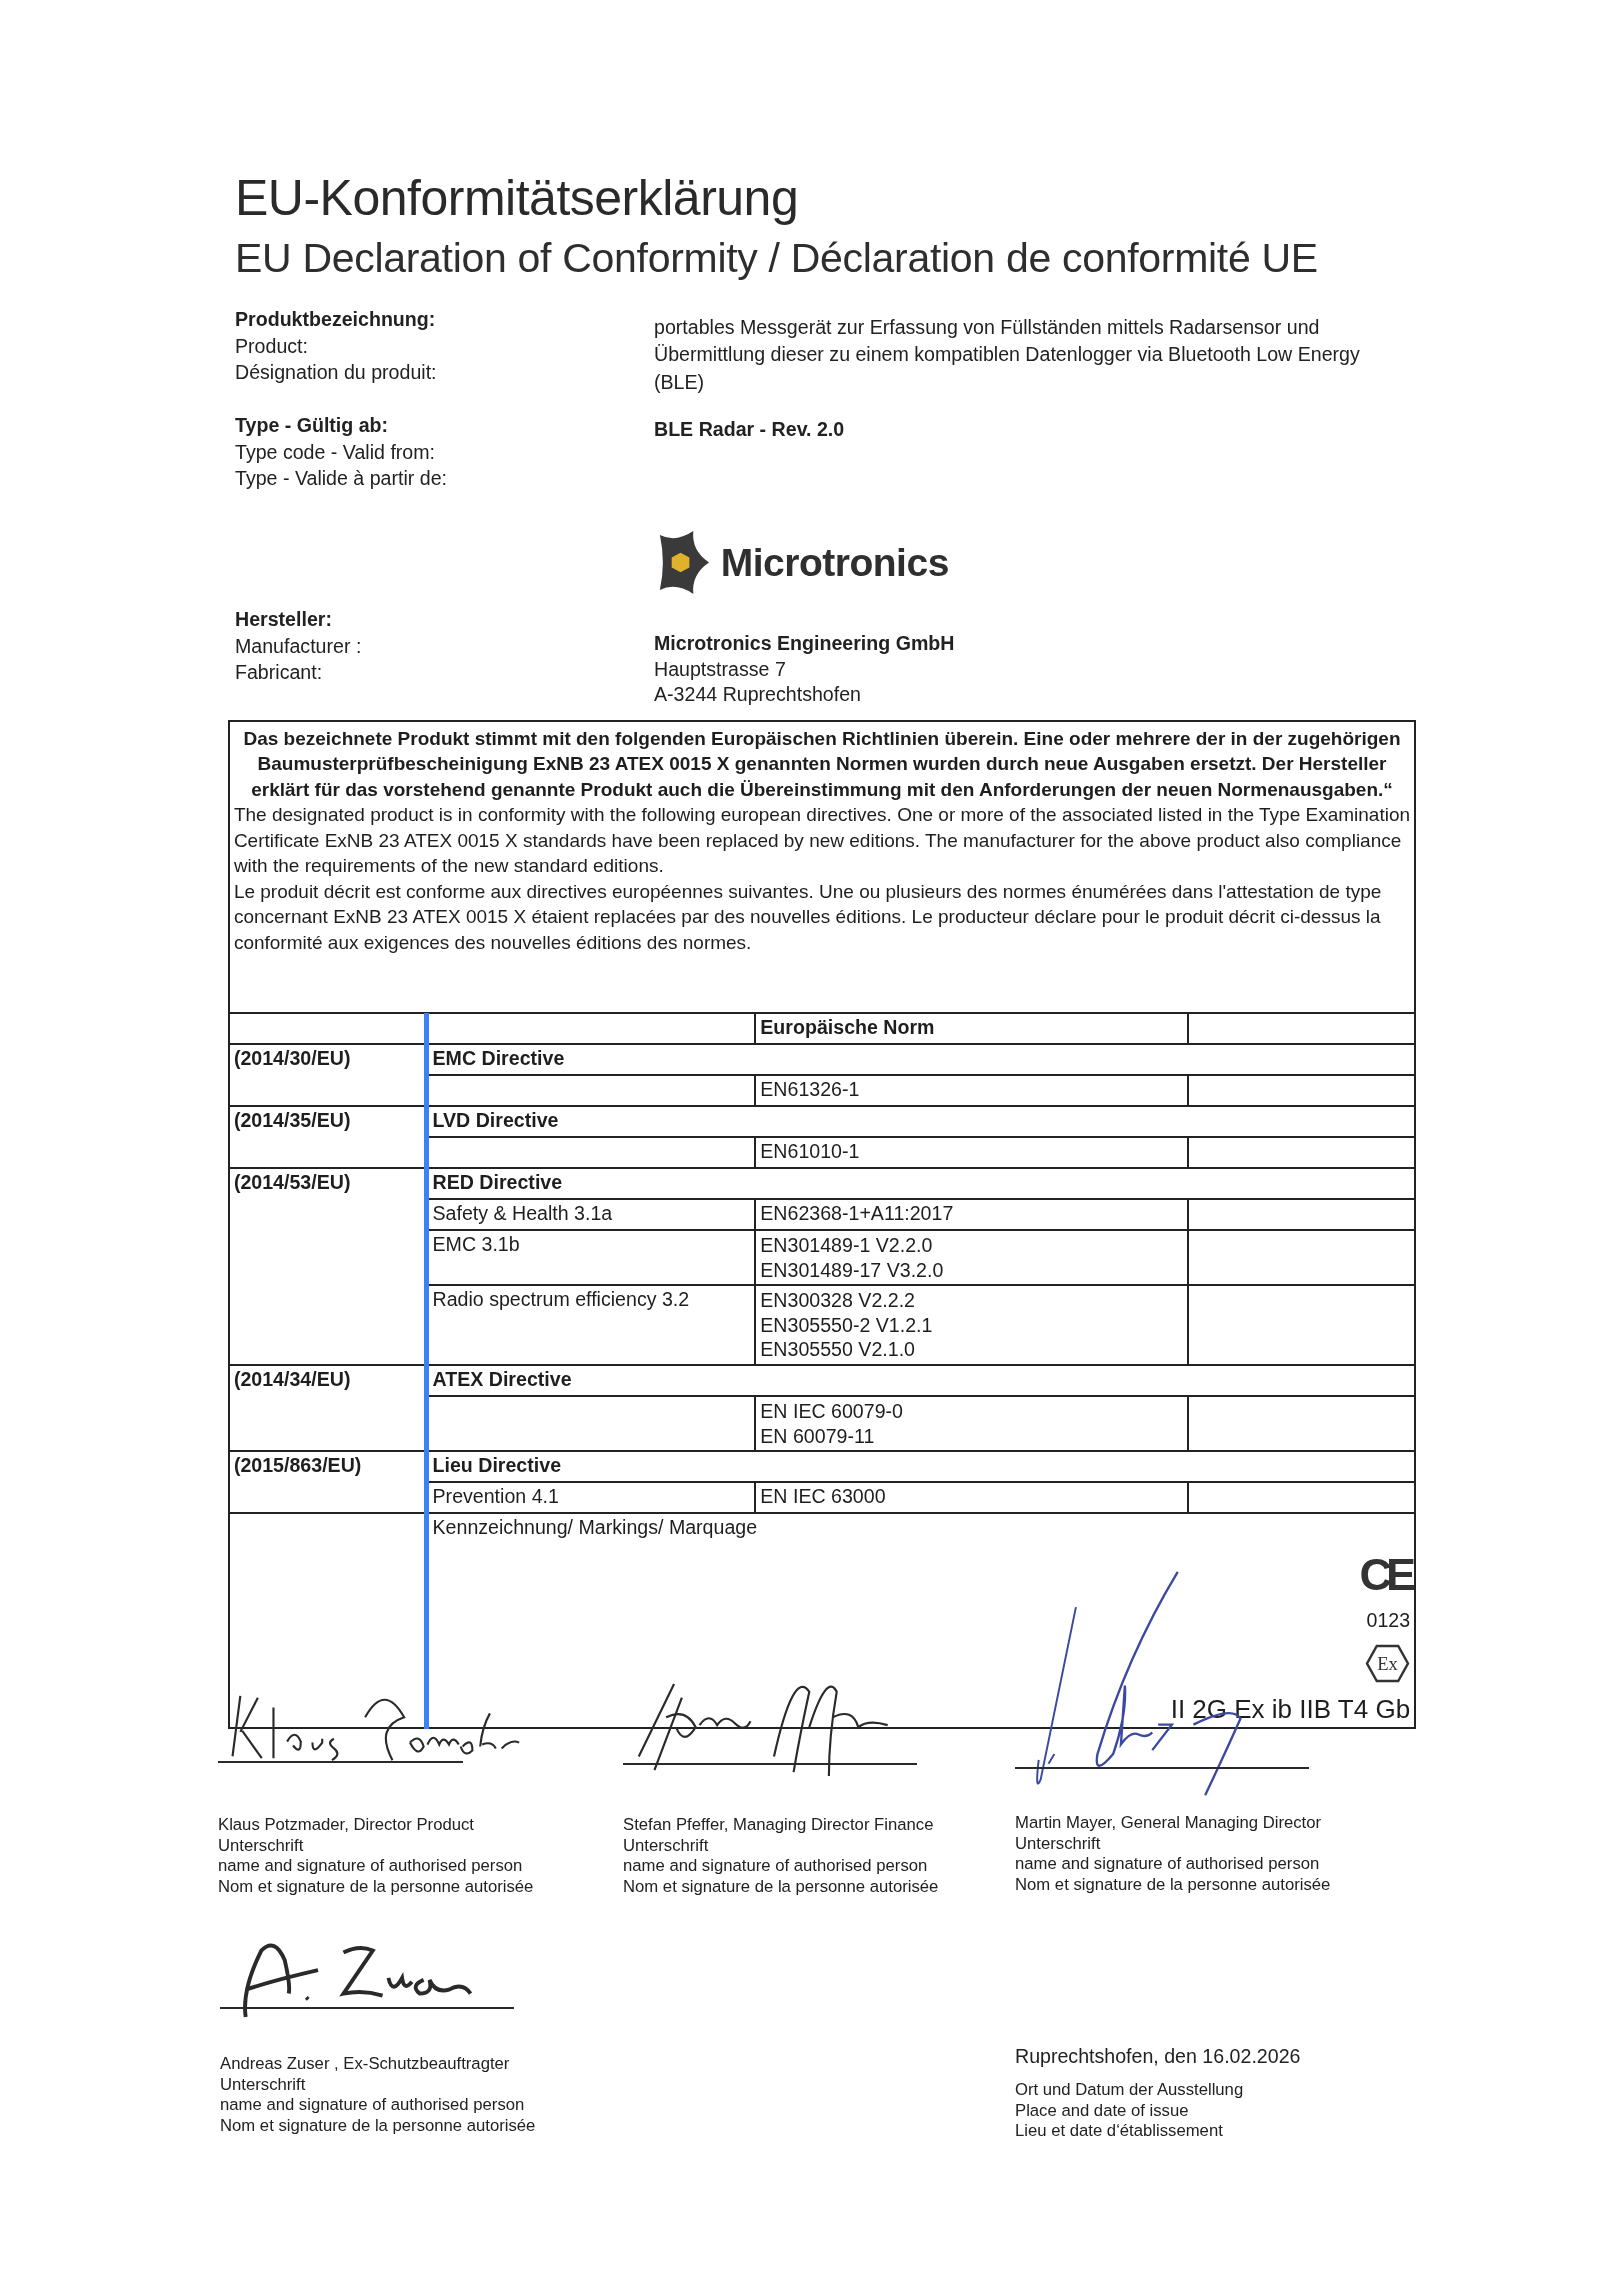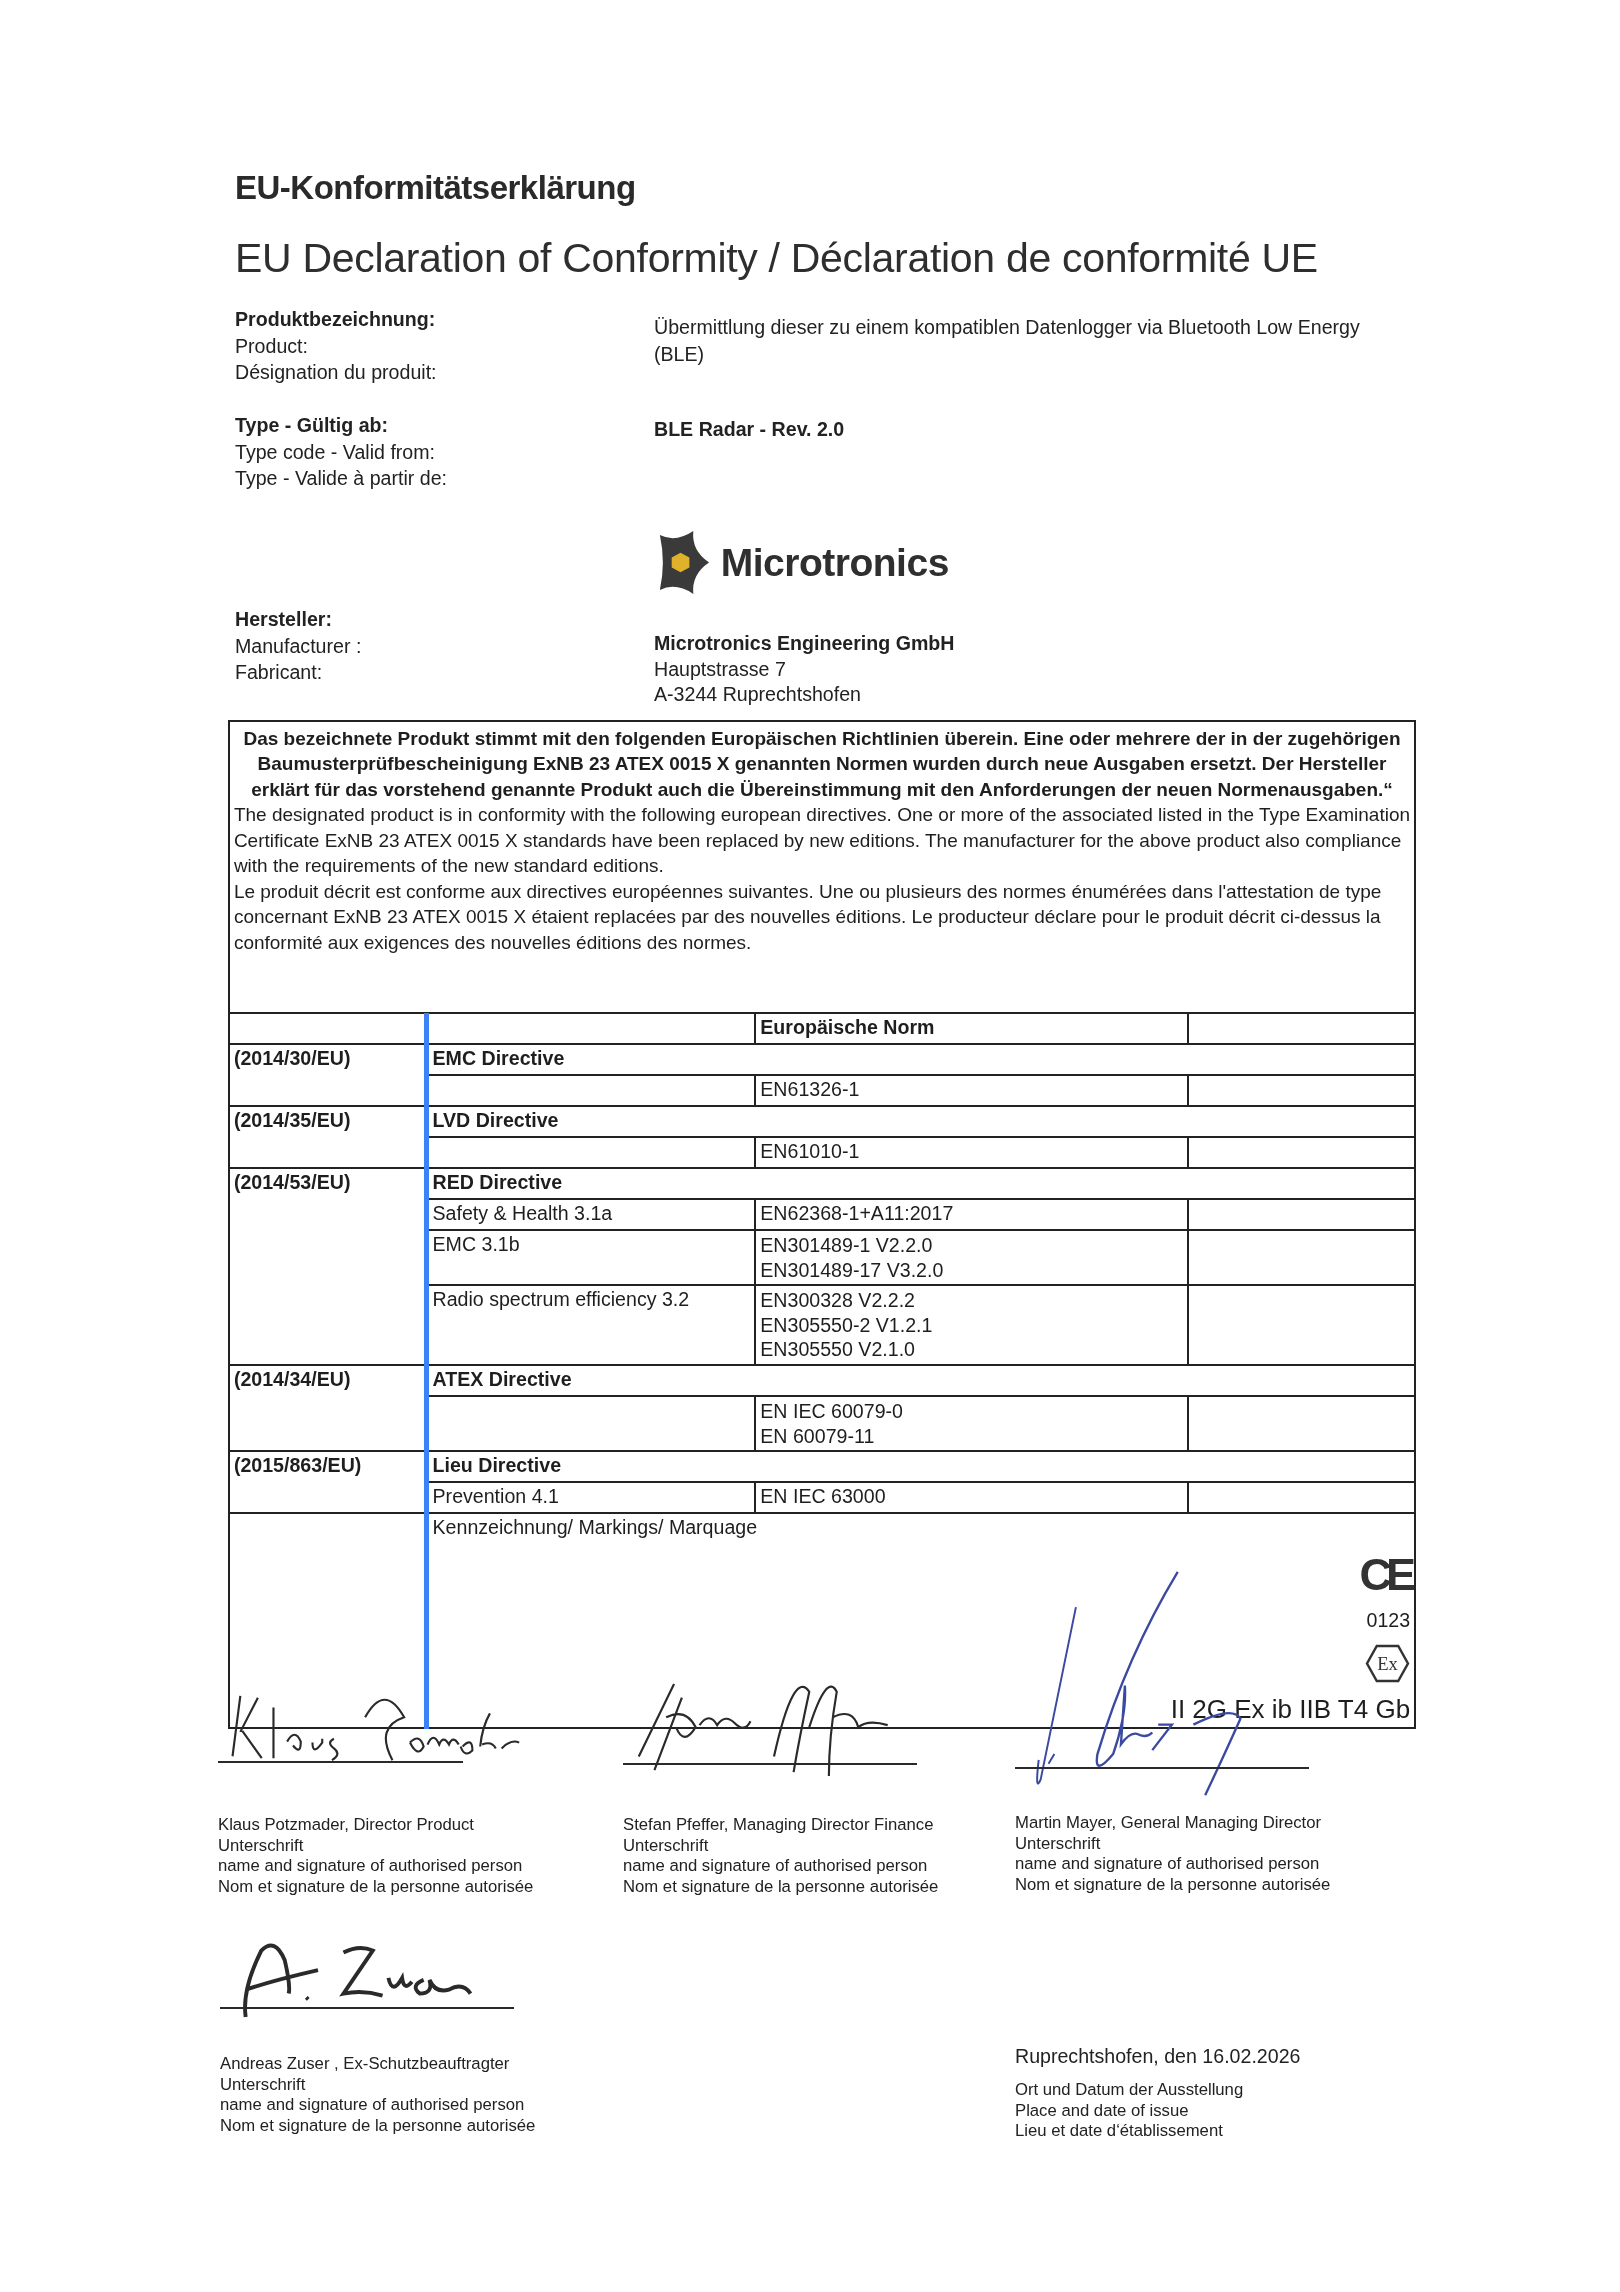--- a/index.html
+++ b/index.html
@@ -1,21 +1,21 @@
 <!DOCTYPE html>
 <html><head>
 <meta charset="utf-8">
 <style>
   html, body { margin: 0; padding: 0; background: #ffffff; }
   body {
     width: 1620px; height: 2293px; position: relative; overflow: hidden;
     font-family: "Liberation Sans", sans-serif; color: #1f1f1f;
   }
   .abs { position: absolute; }
-  .title-de { left: 235px; top: 169px; font-size: 33px; font-weight: bold; letter-spacing: -0.5px; color: #2a2a2a; }
+  .title-de { left: 235px; top: 169px; font-size: 50px; font-weight: normal; letter-spacing: -0.5px; color: #2a2a2a; }
   .title-en { left: 235px; top: 235px; font-size: 41px; color: #2e2e2e; letter-spacing: -0.3px; }
 
   .lbl { font-size: 19.6px; line-height: 26.5px; color: #222; }
   .lbl b { font-weight: bold; }
   .val { font-size: 19.6px; line-height: 27.4px; color: #222; }
 
   .logo { left: 654px; top: 529px; display: flex; align-items: center; gap: 9.8px; }
   .logo-text { font-size: 39px; font-weight: bold; color: #2f2f2f; letter-spacing: -0.5px; }
 
   .box {
@@ -55,20 +55,21 @@
 
 <div class="abs title-de">EU-Konformitätserklärung</div>
 <div class="abs title-en">EU Declaration of Conformity / Déclaration de conformité UE</div>
 
 <div class="abs lbl" style="left:235px; top:306px;">
   <div><b>Produktbezeichnung:</b></div>
   <div>Product:</div>
   <div>Désignation du produit:</div>
 </div>
 <div class="abs val" style="left:654px; top:314px;">
+  <div>portables Messgerät zur Erfassung von Füllständen mittels Radarsensor und</div>
   <div>Übermittlung dieser zu einem kompatiblen Datenlogger via Bluetooth Low Energy</div>
   <div>(BLE)</div>
 </div>
 
 <div class="abs lbl" style="left:235px; top:412px;">
   <div><b>Type - Gültig ab:</b></div>
   <div>Type code - Valid from:</div>
   <div>Type - Valide à partir de:</div>
 </div>
 <div class="abs val" style="left:654px; top:416px; font-weight:bold;">BLE Radar - Rev. 2.0</div>

